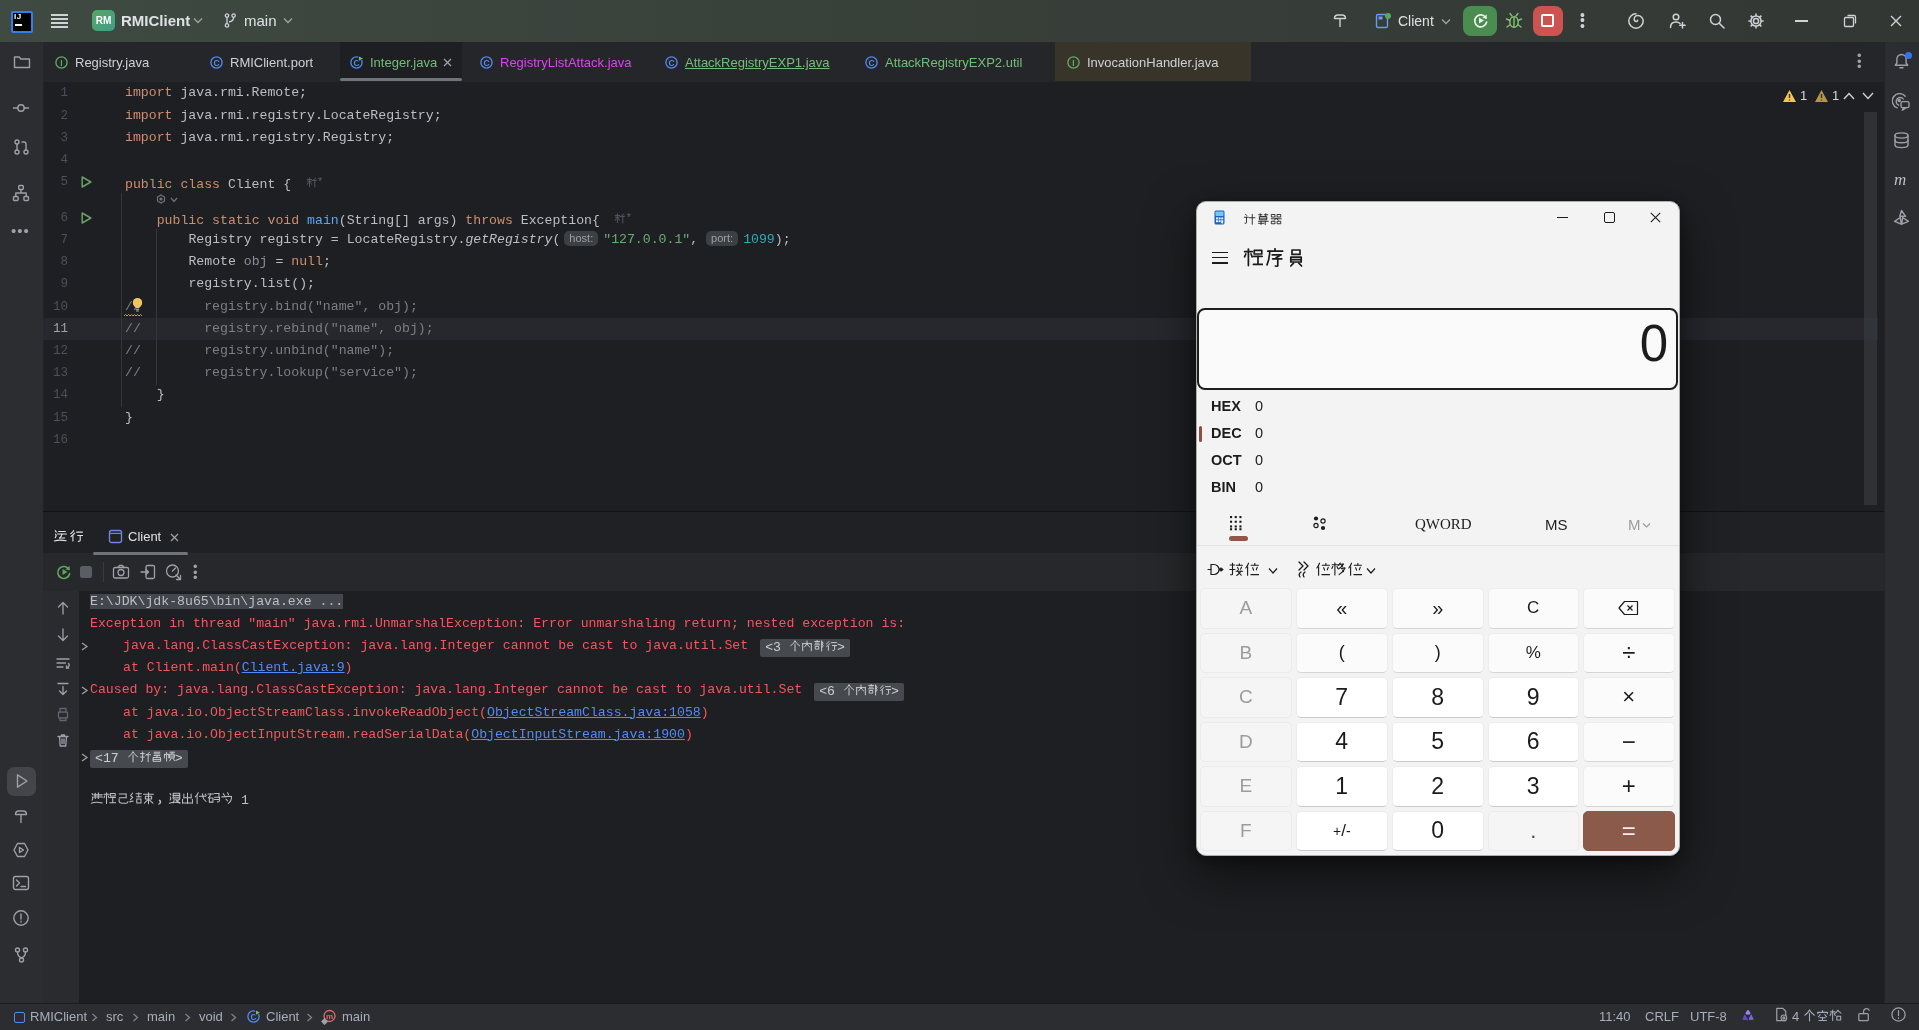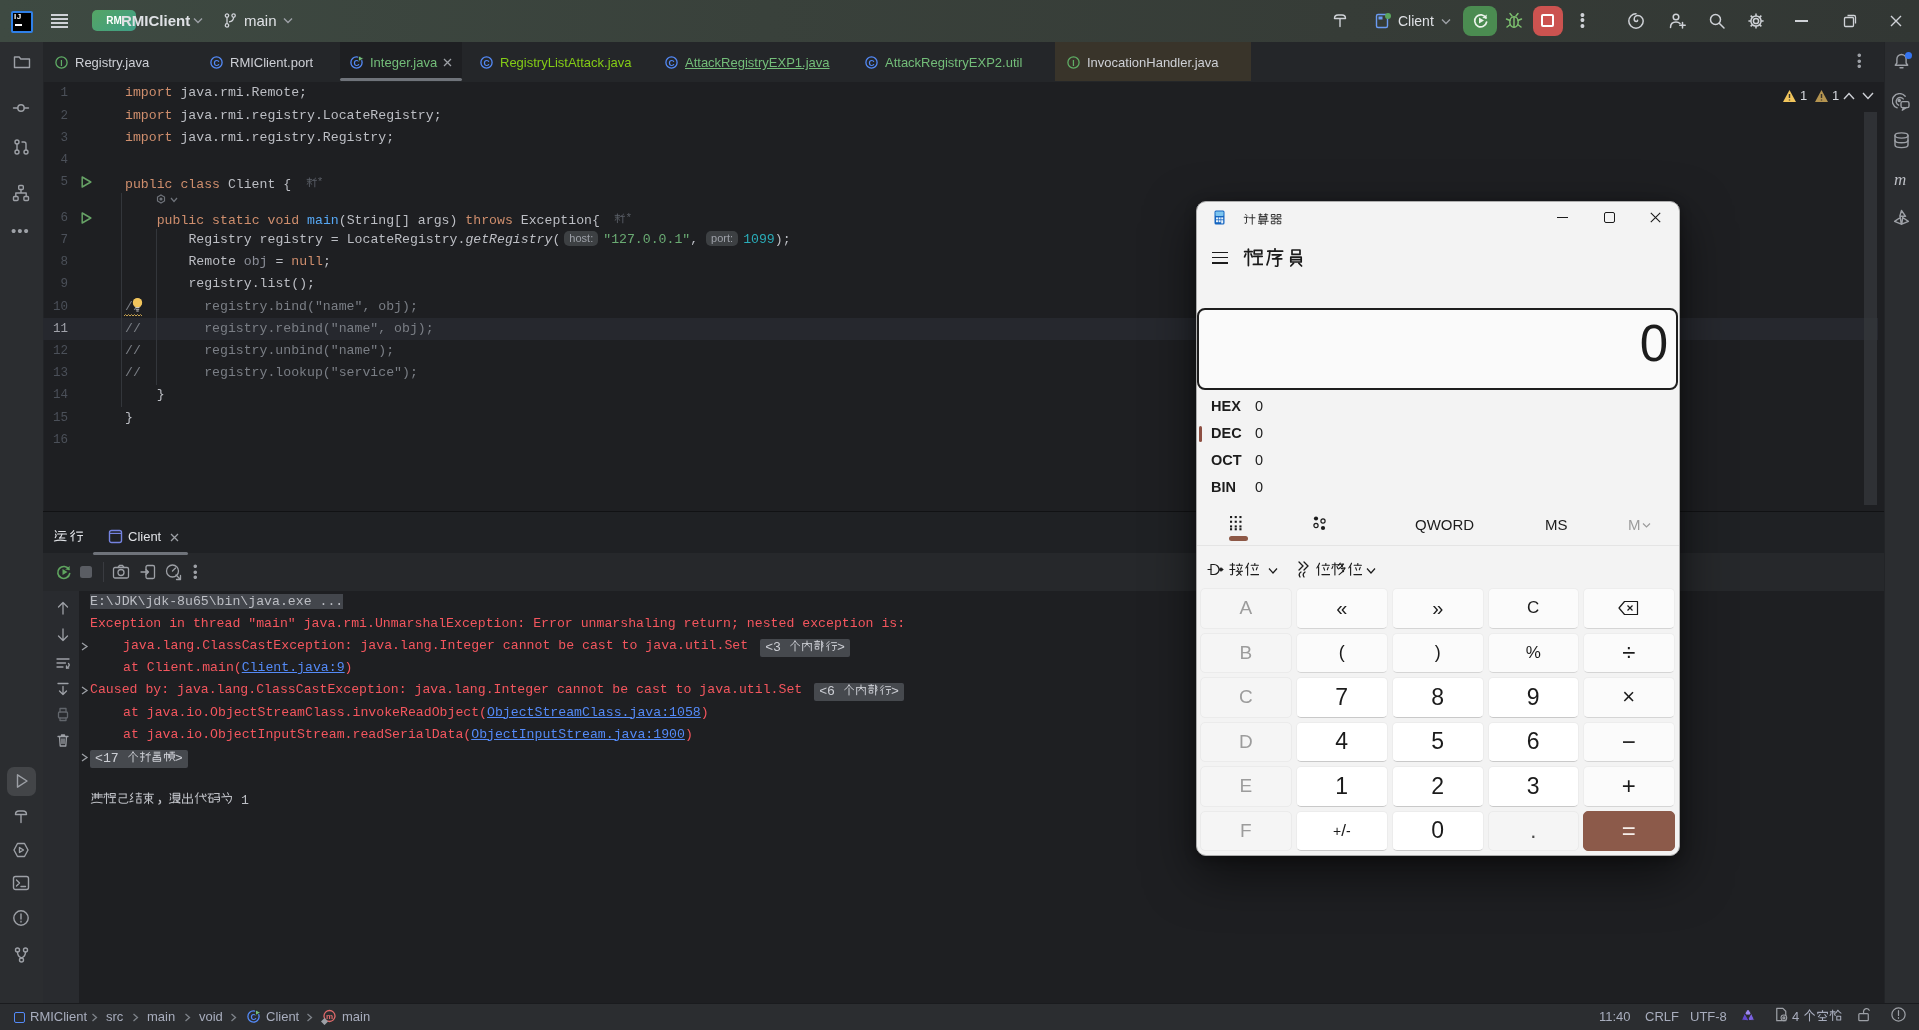--- a/index.html
+++ b/index.html
@@ -28,21 +28,21 @@
 <div class="ab" style="left:14px;top:12px;font-size:8px;font-weight:bold;color:#fff;letter-spacing:.5px;">IJ</div>
 <div class="ab" style="left:15px;top:24px;width:7px;height:1.6px;background:#fff;"></div>
 
 <div class="ab" style="left:51px;top:14px;">
  <div style="width:17px;height:1.8px;background:#CFD2D7;margin-bottom:2.3px;"></div>
  <div style="width:17px;height:1.8px;background:#CFD2D7;margin-bottom:2.3px;"></div>
  <div style="width:17px;height:1.8px;background:#CFD2D7;margin-bottom:2.3px;"></div>
  <div style="width:17px;height:1.8px;background:#CFD2D7;"></div>
 </div>
 
-<div class="ab" style="left:92px;top:10px;width:44px;height:21px;border-radius:5px;
+<div class="ab" style="left:92px;top:10px;width:23px;height:21px;border-radius:5px;
  background:linear-gradient(140deg,#55A564 0%,#3F9F87 100%);color:#fff;font-size:10px;font-weight:bold;
  text-align:center;line-height:21px;">RM</div>
 <div class="ab" style="left:121px;top:12px;font-size:15px;font-weight:600;color:#DFE1E5;">RMIClient</div>
 <svg class="ab ic" style="left:193px;top:17px" width="10" height="7" viewBox="0 0 10 7">
       <path d="M1 1.5 L5 5.5 L9 1.5" stroke="#9DA0A6" stroke-width="1.4" fill="none"></path>
     </svg>
 
 <svg class="ab ic" style="left:222px;top:12px" width="16" height="17" viewBox="0 0 16 17">
  <g stroke="#CFD2D7" stroke-width="1.3" fill="none">
  <circle cx="5" cy="3.6" r="1.7"></circle>
@@ -205,21 +205,21 @@
       <text x="7.5" y="10.6" font-size="8.5" font-weight="bold" fill="#548AF7" text-anchor="middle" font-family="Liberation Sans">C</text>
     </svg><div class="ab tabtxt" style="left:230px;top:55px;color:#CED0D6;">RMIClient.port</div><div class="ab" style="left:340px;top:42px;width:122px;height:39px;background:#1E1F22;"></div><div class="ab" style="left:340px;top:78px;width:122px;height:3px;background:#6F737A;border-radius:2px;"></div><svg class="ab ic" style="left:349px;top:55px" width="15" height="15" viewBox="0 0 15 15">
       <circle cx="7.5" cy="7.5" r="5.6" stroke="#548AF7" stroke-width="1.3" fill="none"></circle>
       <text x="7.5" y="10.6" font-size="8.5" font-weight="bold" fill="#548AF7" text-anchor="middle" font-family="Liberation Sans">C</text>
       <path d="M9.5 0.8 L14.6 3.6 L9.5 6.4 Z" fill="#73BD79" stroke="#1E1F22" stroke-width="0.8"></path>
     </svg><div class="ab tabtxt" style="left:370px;top:55px;color:#73BD79;">Integer.java</div><svg class="ab ic" style="left:442px;top:57px" width="11" height="11" viewBox="0 0 11 11">
       <path d="M2 2 L9 9 M9 2 L2 9" stroke="#9DA0A6" stroke-width="1.3"></path>
     </svg><svg class="ab ic" style="left:479px;top:55px" width="15" height="15" viewBox="0 0 15 15">
       <circle cx="7.5" cy="7.5" r="5.6" stroke="#548AF7" stroke-width="1.3" fill="none"></circle>
       <text x="7.5" y="10.6" font-size="8.5" font-weight="bold" fill="#548AF7" text-anchor="middle" font-family="Liberation Sans">C</text>
-    </svg><div class="ab tabtxt" style="left:500px;top:55px;color:#84cc16;">RegistryListAttack.java</div><svg class="ab ic" style="left:664px;top:55px" width="15" height="15" viewBox="0 0 15 15">
+    </svg><div class="ab tabtxt" style="left:500px;top:55px;color:#d946ef;">RegistryListAttack.java</div><svg class="ab ic" style="left:664px;top:55px" width="15" height="15" viewBox="0 0 15 15">
       <circle cx="7.5" cy="7.5" r="5.6" stroke="#548AF7" stroke-width="1.3" fill="none"></circle>
       <text x="7.5" y="10.6" font-size="8.5" font-weight="bold" fill="#548AF7" text-anchor="middle" font-family="Liberation Sans">C</text>
     </svg><div class="ab tabtxt" style="left:685px;top:55px;color:#73BD79;text-decoration:underline;">AttackRegistryEXP1.java</div><svg class="ab ic" style="left:864px;top:55px" width="15" height="15" viewBox="0 0 15 15">
       <circle cx="7.5" cy="7.5" r="5.6" stroke="#548AF7" stroke-width="1.3" fill="none"></circle>
       <text x="7.5" y="10.6" font-size="8.5" font-weight="bold" fill="#548AF7" text-anchor="middle" font-family="Liberation Sans">C</text>
     </svg><div class="ab tabtxt" style="left:885px;top:55px;color:#73BD79;">AttackRegistryEXP2.util</div><div class="ab" style="left:1055px;top:42px;width:196px;height:39px;background:#39342A;"></div><svg class="ab ic" style="left:1066px;top:55px" width="15" height="15" viewBox="0 0 15 15">
       <circle cx="7.5" cy="7.5" r="5.6" stroke="#5FAD65" stroke-width="1.3" fill="none"></circle>
       <text x="7.5" y="10.6" font-size="8.5" font-weight="bold" fill="#5FAD65" text-anchor="middle" font-family="Liberation Sans">I</text>
     </svg><div class="ab tabtxt" style="left:1087px;top:55px;">InvocationHandler.java</div><div class="ab" style="left:1857px;top:53px;color:#9DA0A6;font-size:13px;line-height:5.6px;">•<br>•<br>•</div><div class="ab" style="left:43px;top:317.8px;width:1835px;height:22.2px;background:#26282E;"></div><div class="ab" style="left:121px;top:193px;width:1px;height:214px;background:#33363B;"></div><div class="ab" style="left:156px;top:229px;width:1px;height:156px;background:#33363B;"></div><div class="ab mono" style="left:30px;top:82.3px;width:38px;text-align:right;color:#4B5059;font-size:12.5px;">1</div><div class="ab mono" style="left:30px;top:104.5px;width:38px;text-align:right;color:#4B5059;font-size:12.5px;">2</div><div class="ab mono" style="left:30px;top:126.7px;width:38px;text-align:right;color:#4B5059;font-size:12.5px;">3</div><div class="ab mono" style="left:30px;top:148.9px;width:38px;text-align:right;color:#4B5059;font-size:12.5px;">4</div><div class="ab mono" style="left:30px;top:171.1px;width:38px;text-align:right;color:#4B5059;font-size:12.5px;">5</div><div class="ab mono" style="left:30px;top:206.8px;width:38px;text-align:right;color:#4B5059;font-size:12.5px;">6</div><div class="ab mono" style="left:30px;top:229.0px;width:38px;text-align:right;color:#4B5059;font-size:12.5px;">7</div><div class="ab mono" style="left:30px;top:251.2px;width:38px;text-align:right;color:#4B5059;font-size:12.5px;">8</div><div class="ab mono" style="left:30px;top:273.4px;width:38px;text-align:right;color:#4B5059;font-size:12.5px;">9</div><div class="ab mono" style="left:30px;top:295.6px;width:38px;text-align:right;color:#4B5059;font-size:12.5px;">10</div><div class="ab mono" style="left:30px;top:317.8px;width:38px;text-align:right;color:#A1A3AB;font-size:12.5px;">11</div><div class="ab mono" style="left:30px;top:340.0px;width:38px;text-align:right;color:#4B5059;font-size:12.5px;">12</div><div class="ab mono" style="left:30px;top:362.2px;width:38px;text-align:right;color:#4B5059;font-size:12.5px;">13</div><div class="ab mono" style="left:30px;top:384.4px;width:38px;text-align:right;color:#4B5059;font-size:12.5px;">14</div><div class="ab mono" style="left:30px;top:406.6px;width:38px;text-align:right;color:#4B5059;font-size:12.5px;">15</div><div class="ab mono" style="left:30px;top:428.8px;width:38px;text-align:right;color:#4B5059;font-size:12.5px;">16</div><svg class="ab ic" style="left:79px;top:175.1px" width="14" height="14" viewBox="0 0 14 14">
       <path d="M3.2 2 L11.8 7 L3.2 12 Z" fill="none" stroke="#67A266" stroke-width="1.5" stroke-linejoin="round"></path>
@@ -670,21 +670,21 @@
           <rect x="5.7" y="13.2" width="2.1" height="2.1"></rect>
           <rect x="10.4" y="13.2" width="2.1" height="2.1"></rect>
         </g>
       </svg><div class="ab" style="left:1229px;top:536.0px;width:19px;height:4.5px;border-radius:2.5px;background:#8D5846;"></div><svg class="ab ic" style="left:1312px;top:514.5px" width="16" height="16" viewBox="0 0 16 16">
         <g fill="#1B1B1B">
  <circle cx="4" cy="3.5" r="2.1"></circle>
           <circle cx="11" cy="6" r="2.1" fill="none" stroke="#1B1B1B" stroke-width="1.2"></circle>
  <circle cx="4" cy="10.5" r="2.1" fill="none" stroke="#1B1B1B" stroke-width="1.2"></circle>
           <circle cx="11" cy="13" r="2.1"></circle>
         </g>
-      </svg><div class="ab" style="left:1415px;top:515.5px;font-size:15px;color:#1C1C1C;">QWORD</div><div class="ab" style="left:1545px;top:515.5px;font-size:15px;color:#1C1C1C;">MS</div><div class="ab" style="left:1628px;top:515.5px;font-size:15px;color:#9C9C9C;">M</div><svg class="ab ic" style="left:1642px;top:521.5px" width="9" height="7" viewBox="0 0 9 7">
+      </svg><div class="ab" style="left:1415px;top:515.5px;font-size:15px;color:#1C1C1C;font-family:Liberation Serif, serif;">QWORD</div><div class="ab" style="left:1545px;top:515.5px;font-size:15px;color:#1C1C1C;">MS</div><div class="ab" style="left:1628px;top:515.5px;font-size:15px;color:#9C9C9C;">M</div><svg class="ab ic" style="left:1642px;top:521.5px" width="9" height="7" viewBox="0 0 9 7">
         <path d="M1 1.5 L4.5 5 L8 1.5" stroke="#9C9C9C" stroke-width="1.2" fill="none"></path>
       </svg><div class="ab" style="left:1197px;top:544.5px;width:482px;height:1px;background:#E4E4E4;"></div><svg class="ab ic" style="left:1207px;top:561.0px" width="17" height="17" viewBox="0 0 17 17">
  <g stroke="#1B1B1B" stroke-width="1.2" fill="none" stroke-linecap="round">
  <path d="M1 8.5 H4 M13 8.5 H16"></path>
           <path d="M4 3.5 H7 A5 5 0 0 1 7 13.5 H4 Z"></path>
           <circle cx="14" cy="8.5" r="1.3"></circle>
         </g>
       </svg><div class="ab" style="left:1228px;top:561.5px;"><svg class="cj" style="width:15px;height:15px;vertical-align:-0.08em;color:#1C1C1C;" viewBox="0 0 100 100" fill="none" stroke="currentColor" stroke-width="7.5" stroke-linecap="round" stroke-linejoin="round">
           <path d="M14 20 H44"></path>
           <path d="M30 8 V80 Q30 88 18 84"></path>

